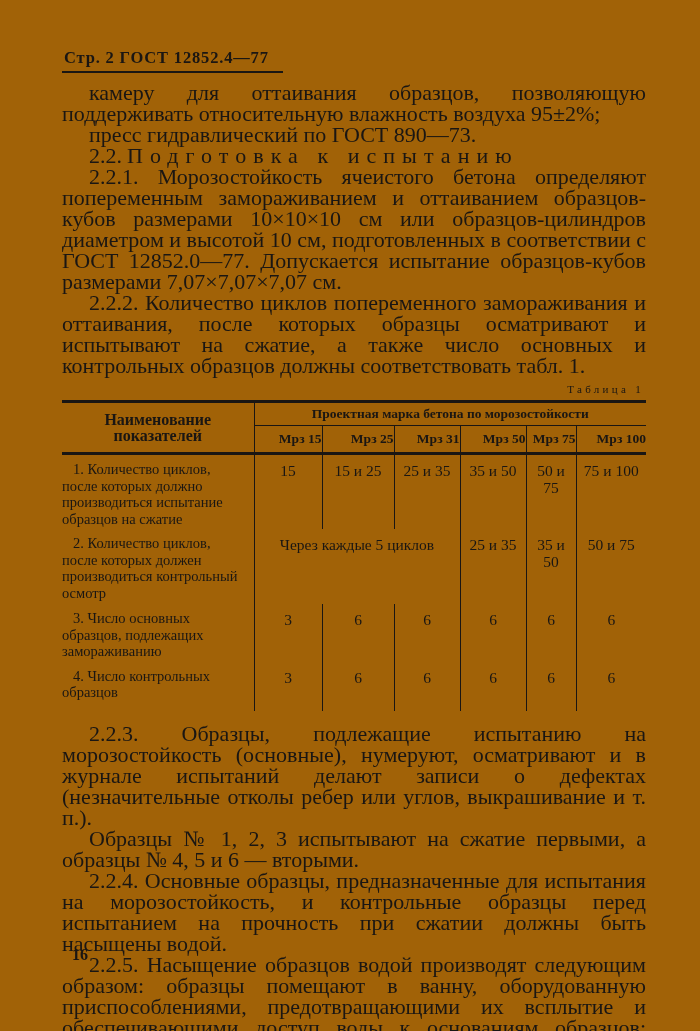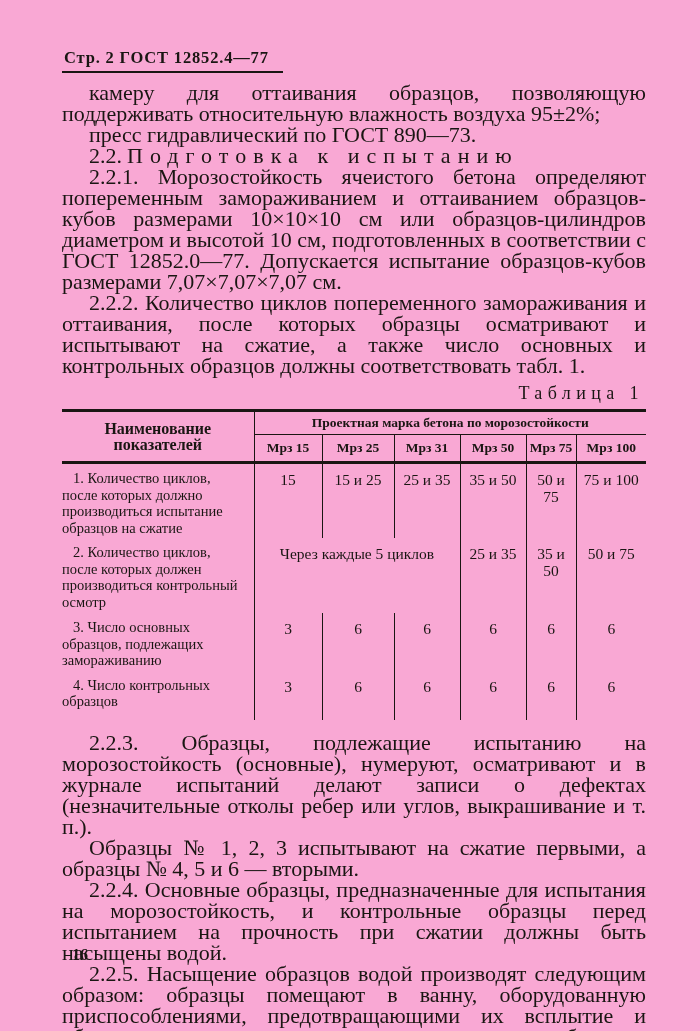--- a/index.html
+++ b/index.html
@@ -1,20 +1,20 @@
 <!DOCTYPE html>
 <html lang="ru"><head>
 <meta charset="utf-8">
 <style>
   html, body { margin: 0; padding: 0; background: #ffffff; }
   .page {
     position: relative;
     width: 700px;
     height: 1031px;
-    background: #f9a8d4;
+    background: #a16207;
     overflow: hidden;
     font-family: "Liberation Serif", "DejaVu Serif", serif;
     color: #1a1613;
   }
   .content {
     position: absolute;
     left: 62px;
     top: 48px;
     width: 584px;
   }
@@ -31,21 +31,21 @@
   .para {
     font-size: 22px;
     line-height: 21px;
     text-align: justify;
   }
   .para.indent { text-indent: 27px; }
   .heading-num { }
   .heading-title { letter-spacing: 0.32em; padding-left: 5px; margin-top: 24px; }
   .table-label {
     text-align: right;
-    font-size: 18px;
+    font-size: 11px;
     letter-spacing: 0.30em;
     margin: 7px 2px 5px 0;
   }
   table.gtable {
     border-collapse: collapse;
     table-layout: fixed;
     width: 584px;
     border-top: 3px solid #1a1613;
   }
   .gtable th, .gtable td { font-family: inherit; }
@@ -66,21 +66,21 @@
     border-bottom: 1.5px solid #1a1613;
     padding: 3px 2px 4px;
     text-align: center;
   }
   .gtable .sub-h {
     font-size: 13.5px;
     line-height: 15px;
     border-left: 1.5px solid #1a1613;
     border-bottom: 3px solid #1a1613;
     padding: 5px 0 6px;
-    text-align: center;
+    text-align: right;
   }
   .gtable tbody td {
     vertical-align: top;
     text-align: center;
     font-size: 15.5px;
     line-height: 17px;
     padding: 7px 2px 2px;
   }
   .gtable tbody td + td { border-left: 1.5px solid #1a1613; }
   .gtable tbody td.name {

